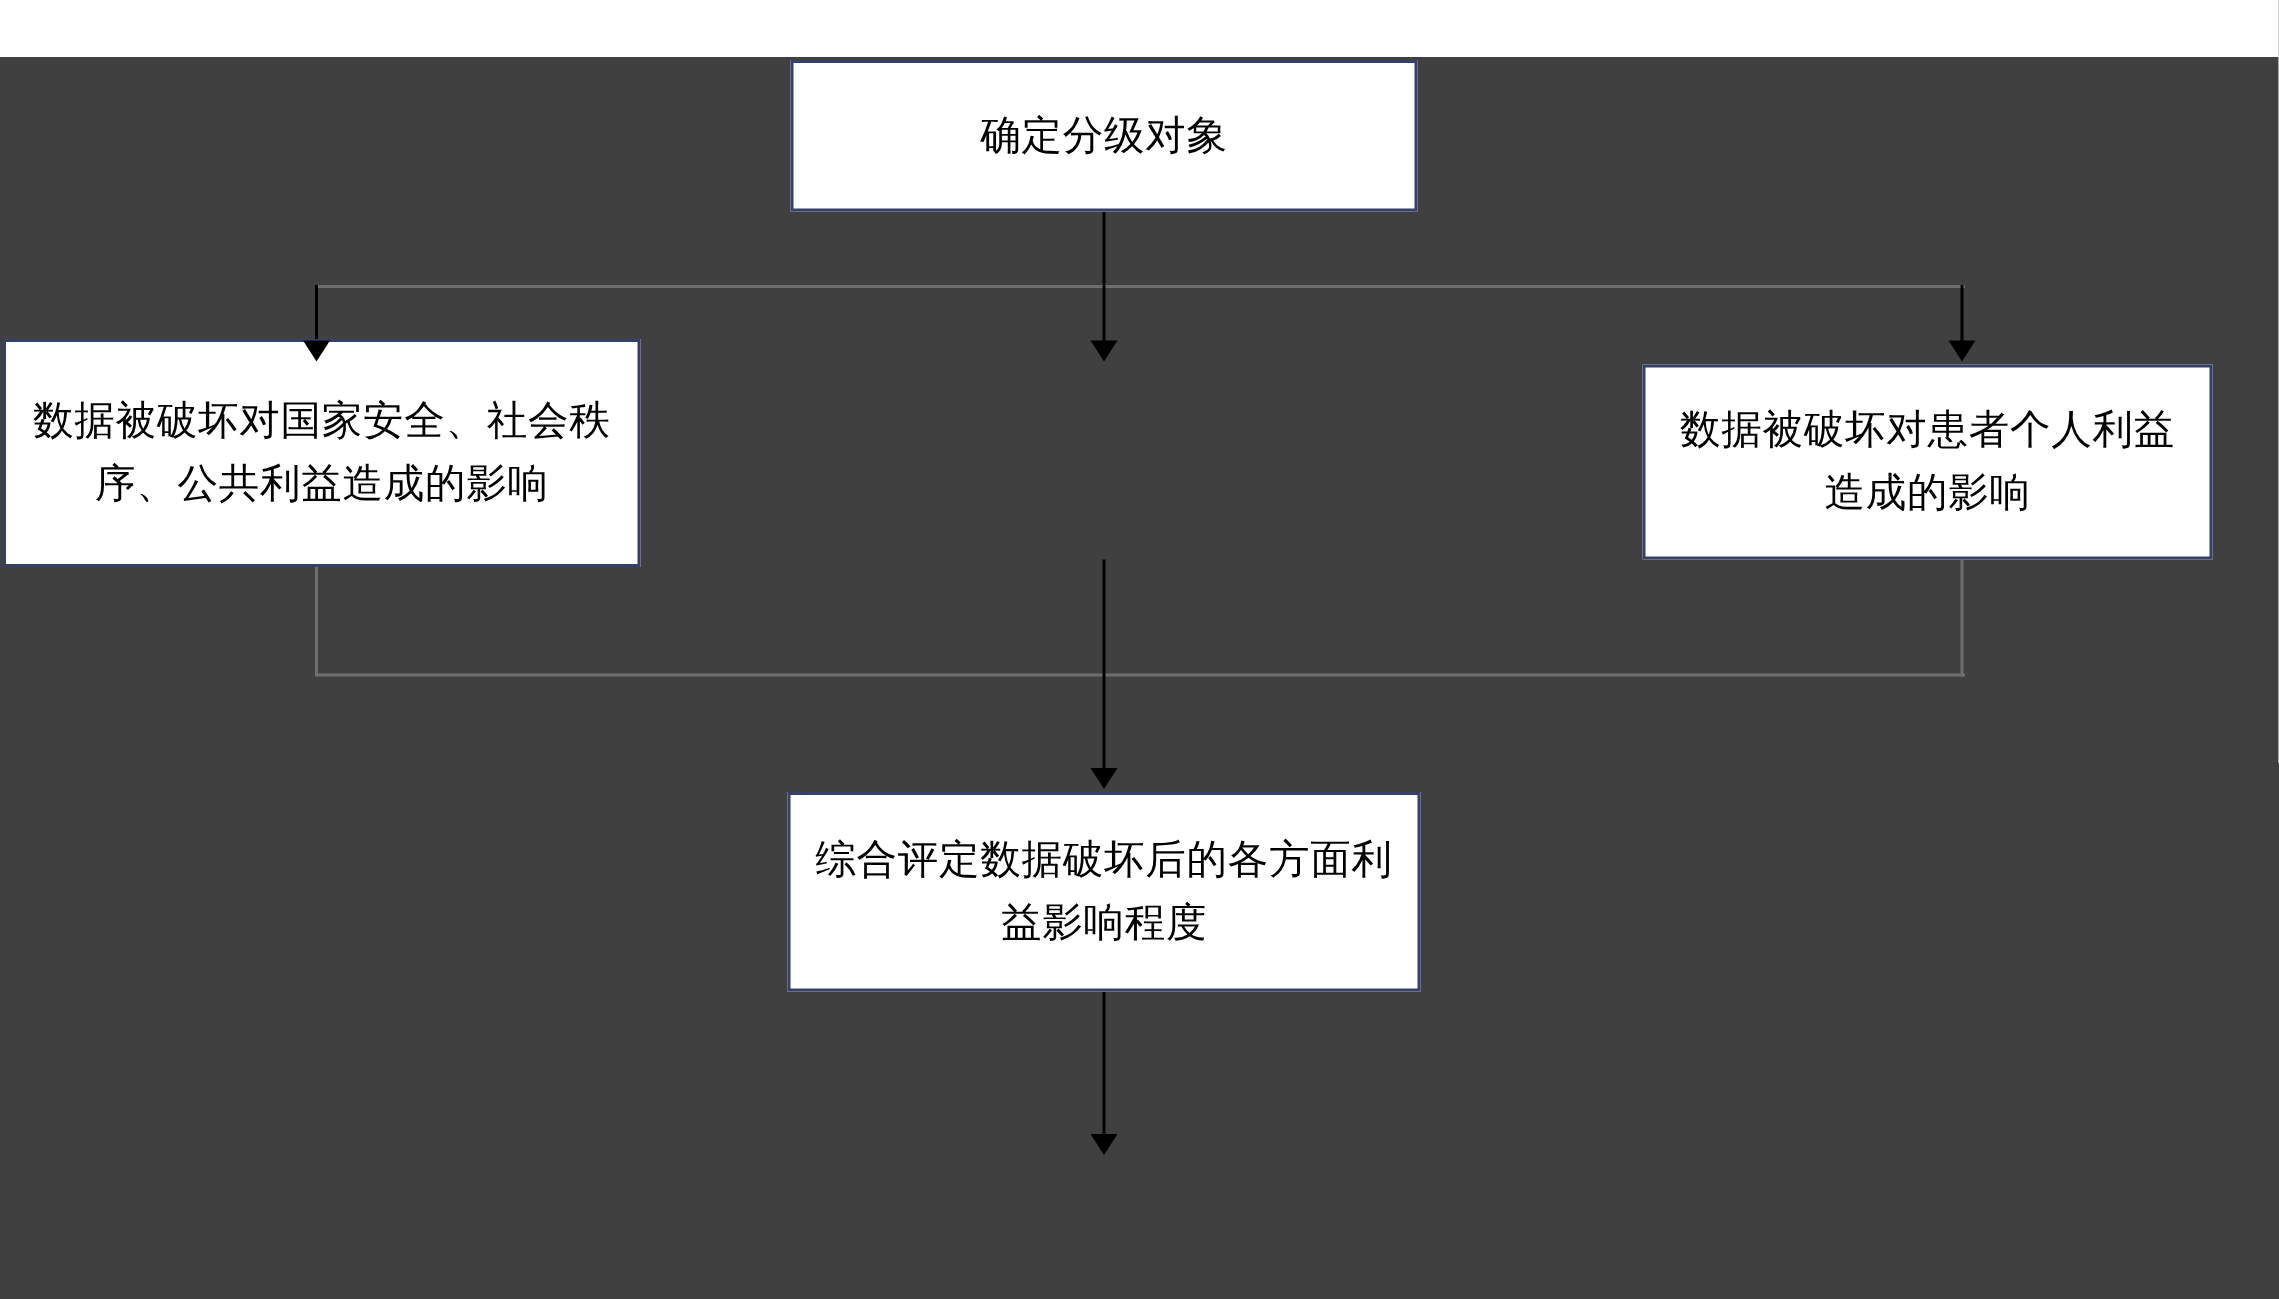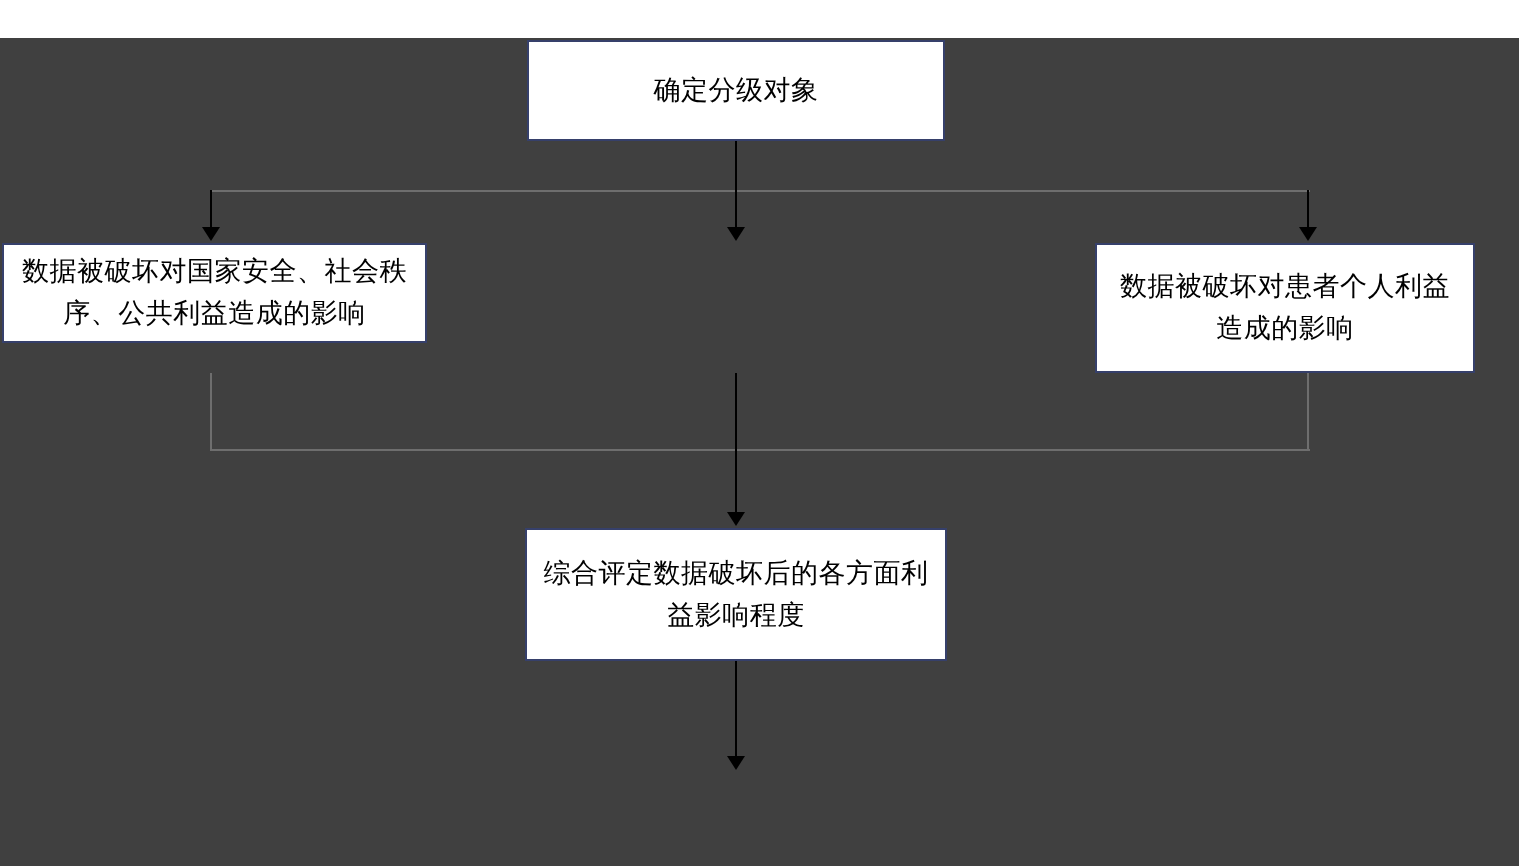--- a/index.html
+++ b/index.html
@@ -90,21 +90,21 @@
   <div class="edge-v" style="left:735px; top:335px; height:140px;"></div>
   <div class="arrow-down" style="left:727px; top:474px;"></div>
 
   <div class="edge-v" style="left:735px; top:623px; height:96px;"></div>
   <div class="arrow-down" style="left:727px; top:718px;"></div>
 
   <div class="node" style="left:527px; top:2px; width:418px; height:101px;">
     <span class="label">确定分级对象</span>
   </div>
 
-  <div class="node" style="left:2px; top:205px; width:425px; height:100px;">
+  <div class="node" style="left:2px; top:188px; width:425px; height:152px;">
     <span class="label">数据被破坏对国家安全、社会秩序、公共利益造成的影响</span>
   </div>
 
 
   <div class="node" style="left:1095px; top:205px; width:380px; height:130px;">
     <span class="label">数据被破坏对患者个人利益造成的影响</span>
   </div>
 
   <div class="node" style="left:525px; top:490px; width:422px; height:133px;">
     <span class="label">综合评定数据破坏后的各方面利益影响程度</span>

